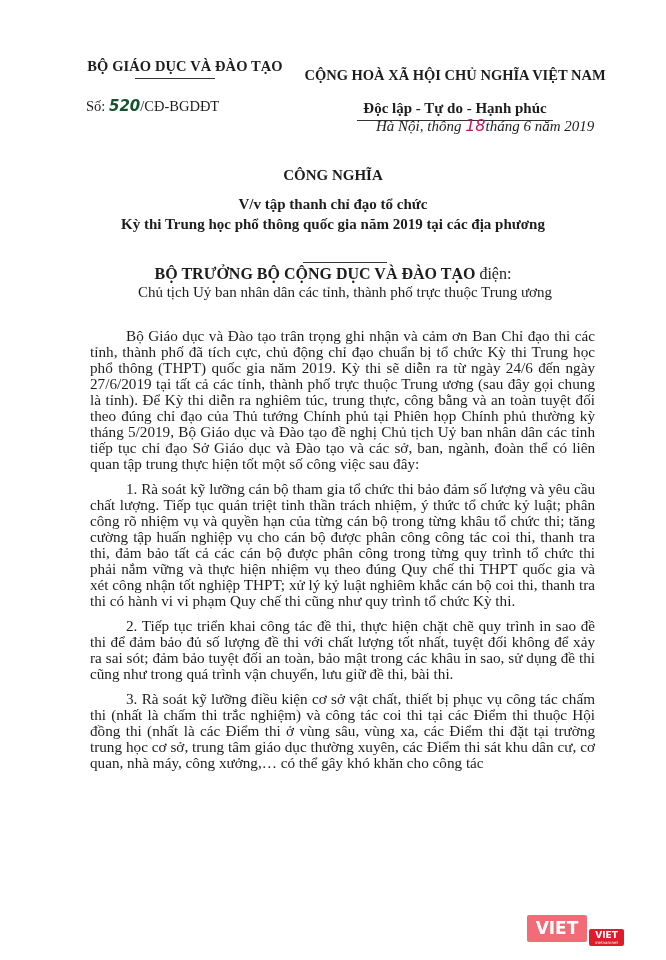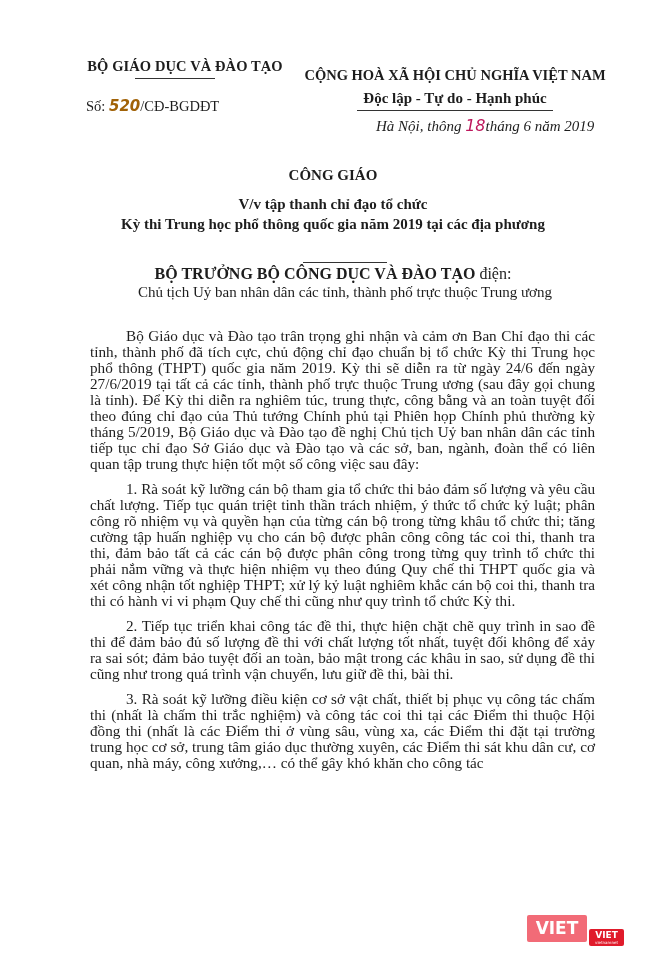--- a/index.html
+++ b/index.html
@@ -12,27 +12,27 @@
   }
   .page { position: absolute; left: 0; top: 0; width: 666px; height: 960px; }
 
   .header-left {
     position: absolute; left: 80px; top: 58px; width: 210px;
     text-align: center;
   }
   .org-name { font-weight: bold; font-size: 14.5px; letter-spacing: 0.1px; white-space: nowrap; }
   .org-rule { width: 80px; height: 1px; background: #333; margin: 3px auto 0 auto; position: relative; left: -10px; }
   .doc-number { position: absolute; left: 86px; top: 97px; font-size: 14.5px; white-space: nowrap; }
-  .doc-number .num { color: #a16207; font-style: italic; font-weight: bold; font-family: "DejaVu Sans", sans-serif; font-size: 15px; }
+  .doc-number .num { color: #14532d; font-style: italic; font-weight: bold; font-family: "DejaVu Sans", sans-serif; font-size: 15px; }
 
   .header-right {
     position: absolute; left: 300px; top: 58px; width: 310px; text-align: center;
   }
   .country { font-weight: bold; font-size: 14.5px; white-space: nowrap; margin-top: 9px; }
-  .motto { font-weight: bold; font-size: 15px; margin-top: 6px; white-space: nowrap; }
+  .motto { font-weight: bold; font-size: 15px; margin-top: 16px; white-space: nowrap; }
   .motto-rule { width: 196px; height: 1px; background: #333; margin: 3px auto 0 auto; }
   .date-line {
     position: absolute; left: 376px; top: 116px; font-style: italic; font-size: 15px; white-space: nowrap;
   }
   .date-line .day { color: #be185d; font-family: "DejaVu Sans", sans-serif; font-style: italic; font-size: 16px; }
 
   .title {
     position: absolute; left: 0; width: 666px; text-align: center; top: 167px;
     font-weight: bold; font-size: 15px;
   }
@@ -84,27 +84,27 @@
 
   <div class="header-right">
     <div class="country">CỘNG HOÀ XÃ HỘI CHỦ NGHĨA VIỆT NAM</div>
     <div class="motto">Độc lập - Tự do - Hạnh phúc</div>
     <div class="motto-rule"></div>
   </div>
   <div class="date-line">
     <span>Hà Nội, thông </span><span class="day">18</span><span>tháng 6 năm 2019</span>
   </div>
 
-  <div class="title">CÔNG GIÁO</div>
+  <div class="title">CÔNG NGHĨA</div>
   <div class="subject l1">V/v tập thanh chỉ đạo tổ chức</div>
   <div class="subject l2">Kỳ thi Trung học phổ thông quốc gia năm 2019 tại các địa phương</div>
   <div class="subject-rule"></div>
 
   <div class="sender">
-    <b>BỘ TRƯỞNG BỘ CÔNG DỤC VÀ ĐÀO TẠO</b><span> điện:</span>
+    <b>BỘ TRƯỞNG BỘ CỘNG DỤC VÀ ĐÀO TẠO</b><span> điện:</span>
   </div>
   <div class="recipient">Chủ tịch Uỷ ban nhân dân các tỉnh, thành phố trực thuộc Trung ương</div>
 
   <div class="body-text intro">
     <p>Bộ Giáo dục và Đào tạo trân trọng ghi nhận và cảm ơn Ban Chỉ đạo thi các tỉnh, thành phố đã tích cực, chủ động chỉ đạo chuẩn bị tổ chức Kỳ thi Trung học phổ thông (THPT) quốc gia năm 2019. Kỳ thi sẽ diễn ra từ ngày 24/6 đến ngày 27/6/2019 tại tất cả các tỉnh, thành phố trực thuộc Trung ương (sau đây gọi chung là tỉnh). Để Kỳ thi diễn ra nghiêm túc, trung thực, công bằng và an toàn tuyệt đối theo đúng chỉ đạo của Thủ tướng Chính phủ tại Phiên họp Chính phủ thường kỳ tháng 5/2019, Bộ Giáo dục và Đào tạo đề nghị Chủ tịch Uỷ ban nhân dân các tỉnh tiếp tục chỉ đạo Sở Giáo dục và Đào tạo và các sở, ban, ngành, đoàn thể có liên quan tập trung thực hiện tốt một số công việc sau đây:</p>
     <p>1. Rà soát kỹ lưỡng cán bộ tham gia tổ chức thi bảo đảm số lượng và yêu cầu chất lượng. Tiếp tục quán triệt tinh thần trách nhiệm, ý thức tổ chức kỷ luật; phân công rõ nhiệm vụ và quyền hạn của từng cán bộ trong từng khâu tổ chức thi; tăng cường tập huấn nghiệp vụ cho cán bộ được phân công công tác coi thi, thanh tra thi, đảm bảo tất cả các cán bộ được phân công trong từng quy trình tổ chức thi phải nắm vững và thực hiện nhiệm vụ theo đúng Quy chế thi THPT quốc gia và xét công nhận tốt nghiệp THPT; xử lý kỷ luật nghiêm khắc cán bộ coi thi, thanh tra thi có hành vi vi phạm Quy chế thi cũng như quy trình tổ chức Kỳ thi.</p>
     <p>2. Tiếp tục triển khai công tác đề thi, thực hiện chặt chẽ quy trình in sao đề thi để đảm bảo đủ số lượng đề thi với chất lượng tốt nhất, tuyệt đối không để xảy ra sai sót; đảm bảo tuyệt đối an toàn, bảo mật trong các khâu in sao, sử dụng đề thi cũng như trong quá trình vận chuyển, lưu giữ đề thi, bài thi.</p>
     <p>3. Rà soát kỹ lưỡng điều kiện cơ sở vật chất, thiết bị phục vụ công tác chấm thi (nhất là chấm thi trắc nghiệm) và công tác coi thi tại các Điểm thi thuộc Hội đồng thi (nhất là các Điểm thi ở vùng sâu, vùng xa, các Điểm thi đặt tại trường trung học cơ sở, trung tâm giáo dục thường xuyên, các Điểm thi sát khu dân cư, cơ quan, nhà máy, công xưởng,… có thể gây khó khăn cho công tác</p>
   </div>
 

